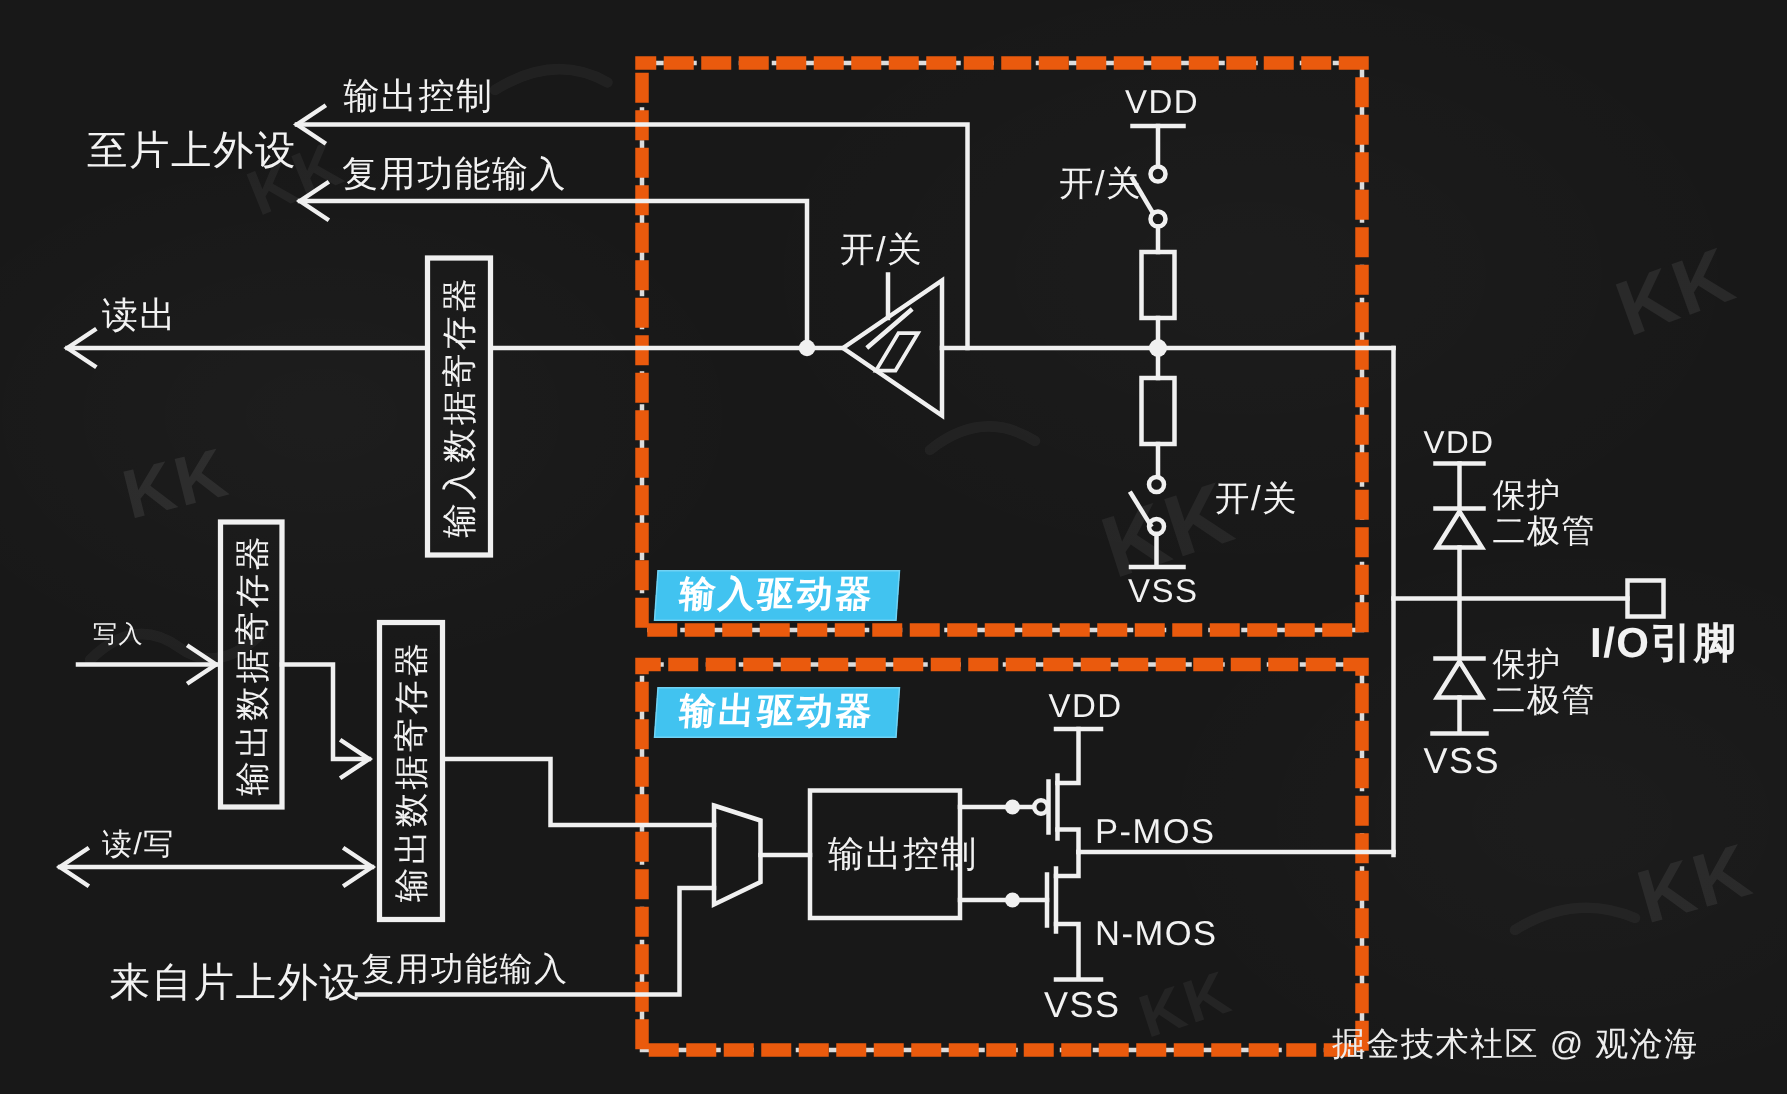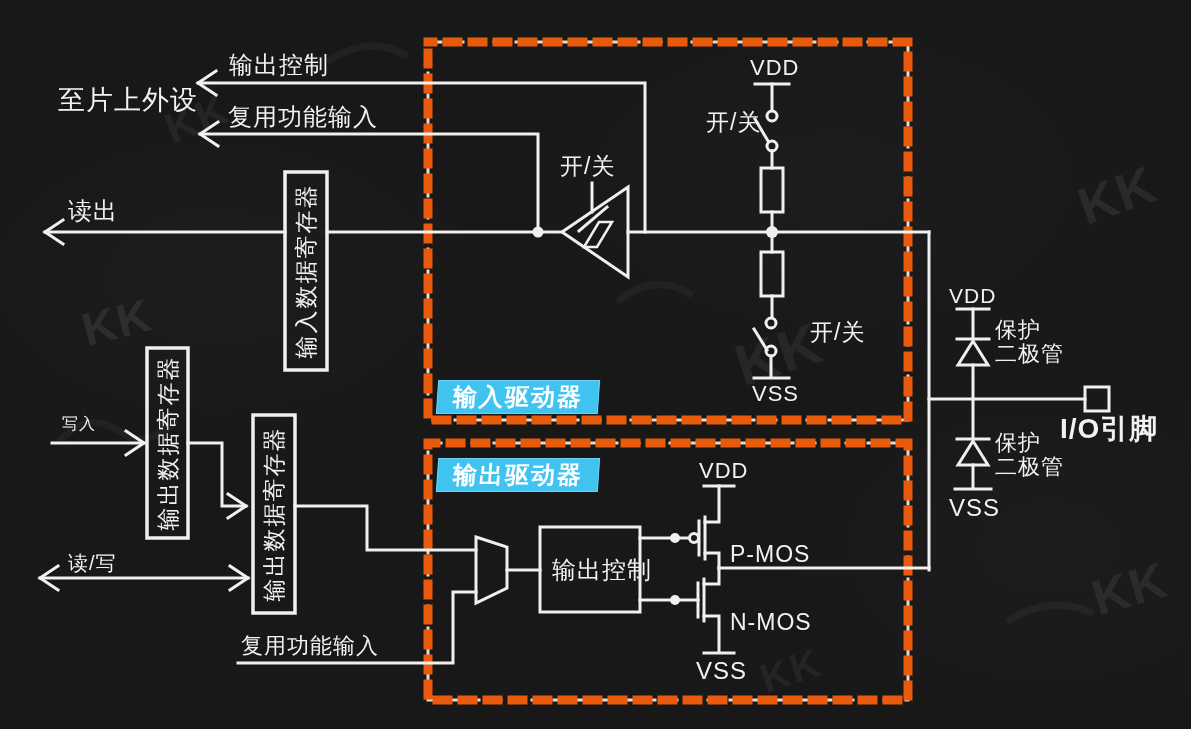--- a/index.html
+++ b/index.html
@@ -176,20 +176,21 @@
       </g>
     </g>
   </svg>
 
   <div class="lbl" style="left:58px;top:86px;font-size:27px;">至片上外设</div>
   <div class="lbl" style="left:229px;top:52px;font-size:24px;">输出控制</div>
   <div class="lbl" style="left:228px;top:104px;font-size:24px;">复用功能输入</div>
   <div class="lbl" style="left:68px;top:198px;font-size:24px;">读出</div>
   <div class="lbl" style="left:62px;top:415px;font-size:16px;">写入</div>
   <div class="lbl" style="left:68px;top:552px;font-size:20px;">读/写</div>
+  <div class="lbl" style="left:73px;top:641px;font-size:27px;">来自片上外设</div>
   <div class="lbl" style="left:241px;top:634px;font-size:22px;">复用功能输入</div>
 
   <div class="vlbl" style="left:196px;top:256px;">输入数据寄存器</div>
   <div class="vlbl" style="left:58px;top:428px;">输出数据寄存器</div>
   <div class="vlbl" style="left:164px;top:499px;">输出数据寄存器</div>
 
   <div class="tag" style="left:437px;top:380px;">输入驱动器</div>
   <div class="lbl" style="left:560px;top:154px;font-size:23px;">开/关</div>
   <div class="lbl" style="left:750px;top:56px;font-size:22px;">VDD</div>
   <div class="lbl" style="left:706px;top:110px;font-size:23px;">开/关</div>
@@ -208,14 +209,15 @@
     <span class="ln">保护</span>
     <span class="ln">二极管</span>
   </div>
   <div class="lbl" style="left:995px;top:431px;font-size:22px;line-height:24px;">
     <span class="ln">保护</span>
     <span class="ln">二极管</span>
   </div>
   <div class="lbl" style="left:949px;top:495px;font-size:24px;">VSS</div>
   <div class="lbl" style="left:1060px;top:414px;font-size:28px;font-weight:bold;">I/O引脚</div>
 
+  <div class="credit">掘金技术社区 @ 观沧海</div>
 
 </div>
 
 </body></html>

